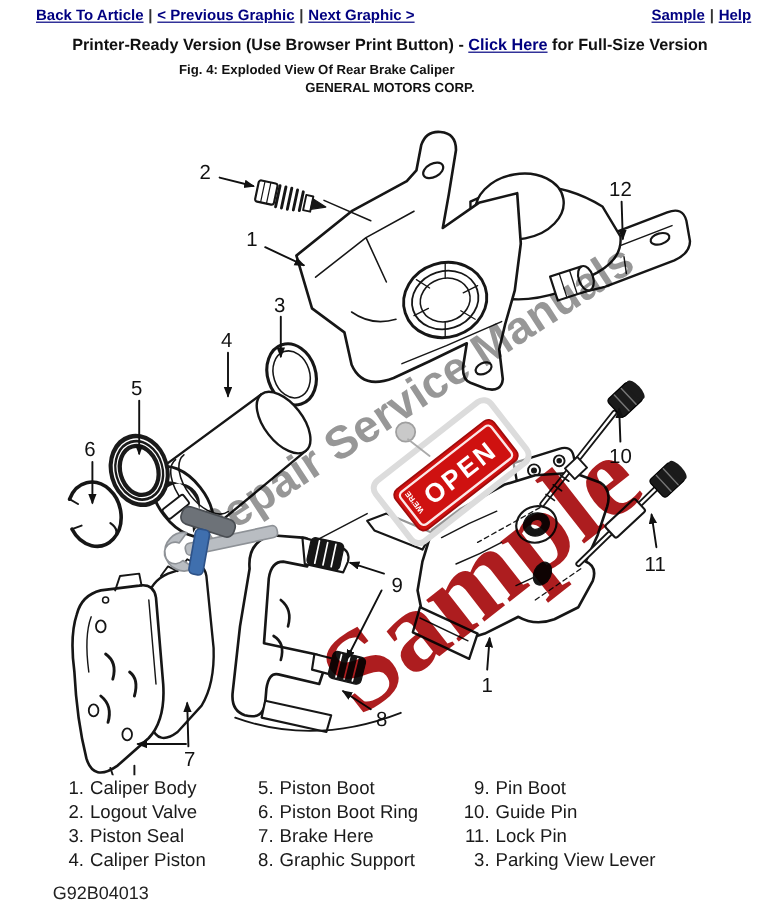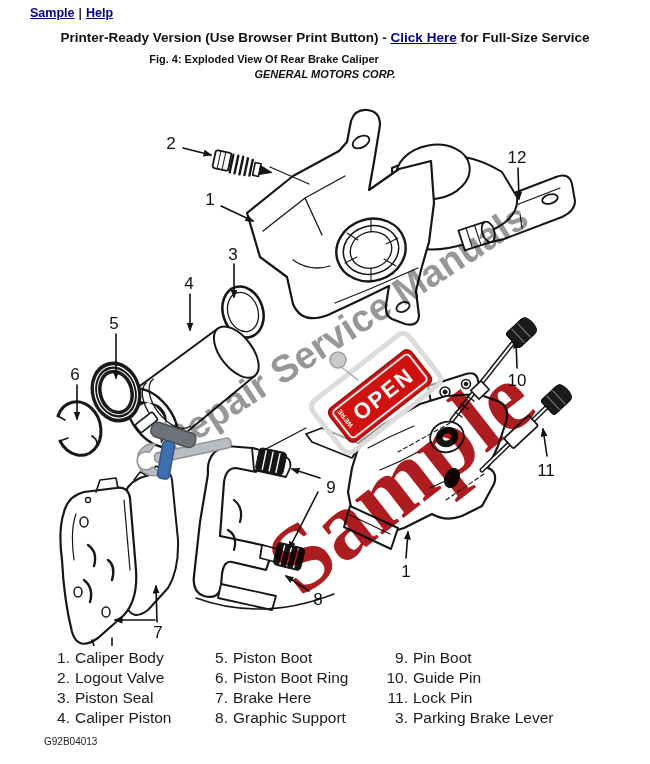--- a/index.html
+++ b/index.html
@@ -8,37 +8,40 @@
   .navrow{position:absolute;top:6px;left:30px;right:24px;display:flex;
           justify-content:space-between;font-size:12.5px;font-weight:bold;}
   .navlinks span.sep{color:#333;font-weight:bold;padding:0 4px;}
   a.navlink{color:#000080;text-decoration:underline;cursor:pointer;}
   .printer-row{position:absolute;top:30px;left:0;width:650px;text-align:center;
                font-size:13.5px;font-weight:bold;color:#111;}
   .printer-row a{color:#000080;text-decoration:underline;cursor:pointer;text-align:center;}
   .figcap{position:absolute;top:53px;left:0;width:528px;text-align:center;
           font-size:11px;font-weight:bold;color:#111;}
   .company{position:absolute;top:68px;left:0;width:650px;text-align:center;
-           font-size:11px;font-weight:bold;color:#111;font-style:italic;}
+           font-size:11px;font-weight:bold;color:#111;}
   #diagram{position:absolute;top:88px;left:0;}
   .parts{position:absolute;top:648px;font-size:15.5px;color:#1a1a1a;}
   .parts .row{display:flex;line-height:20px;}
   .parts .num{width:26px;text-align:right;margin-right:5px;white-space:pre;}
-  .figcode{position:absolute;top:736px;left:44px;font-size:10px;color:#222;}
+  .figcode{position:absolute;top:736px;left:44px;font-size:15px;color:#222;}
 </style>
 </head>
 <body>
 
 <div class="navrow">
   <div class="navlinks">
+    <a class="navlink">Back To Article</a><span class="sep">|</span><a class="navlink">&lt; Previous Graphic</a><span class="sep">|</span><a class="navlink">Next Graphic &gt;</a>
+  </div>
+  <div class="navlinks">
     <a class="navlink">Sample</a><span class="sep">|</span><a class="navlink">Help</a>
   </div>
 </div>
 
-<div class="printer-row"><span>Printer-Ready Version (Use Browser Print Button) - </span><a>Click Here</a><span> for Full-Size Service</span></div>
+<div class="printer-row"><span>Printer-Ready Version (Use Browser Print Button) - </span><a>Click Here</a><span> for Full-Size Version</span></div>
 
 <div class="figcap">Fig. 4: Exploded View Of Rear Brake Caliper</div>
 <div class="company">GENERAL MOTORS CORP.</div>
 
 <svg id="diagram" width="650" height="558" viewBox="0 0 650 558">
   <defs>
     <marker id="ah" markerWidth="9" markerHeight="8" refX="7.5" refY="3.5" orient="auto" markerUnits="userSpaceOnUse">
       <path d="M0,0 L9,3.5 L0,7 Z" fill="#111"></path>
     </marker>
   </defs>
@@ -307,17 +310,17 @@
     <div class="row">
       <span class="num">10.</span>
       <span>Guide Pin</span>
     </div>
     <div class="row">
       <span class="num">11.</span>
       <span>Lock Pin</span>
     </div>
     <div class="row">
       <span class="num">3.</span>
-      <span>Parking Brake Lever</span>
+      <span>Parking View Lever</span>
     </div>
   </div>
 
 <div class="figcode">G92B04013</div>
 
 </body></html>

